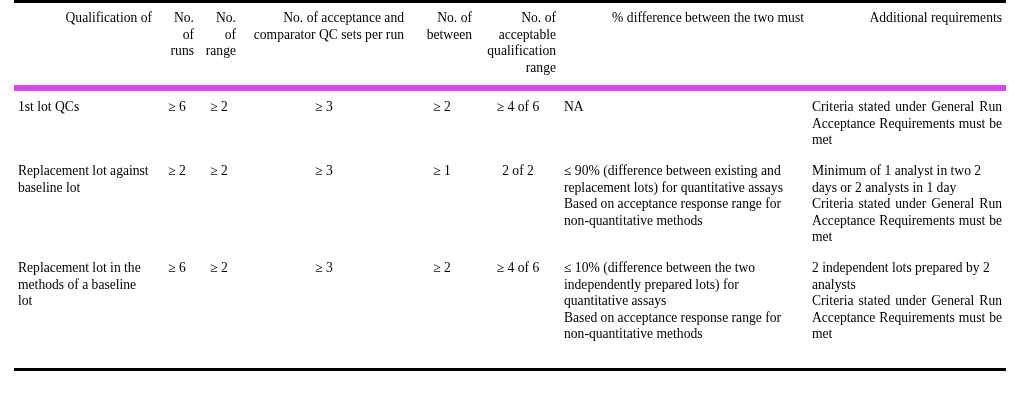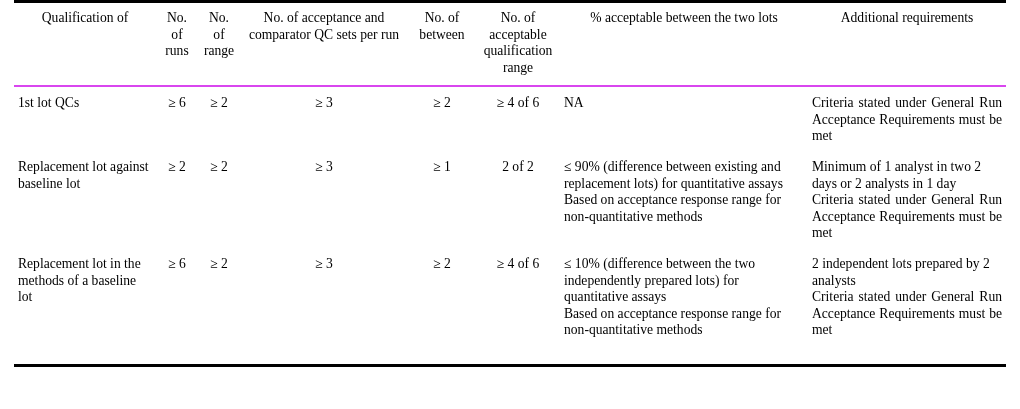--- a/index.html
+++ b/index.html
@@ -25,27 +25,27 @@
     width: 992px;
     border-collapse: collapse;
     table-layout: fixed;
     font-size: 13.6px;
     line-height: 1.22;
   }
   .rule-top {
     border-top: 3px solid #000;
   }
   .rule-mid td {
-    border-top: 2px solid #d946ef;
+    border-top: 6px solid #d946ef;
   }
   .rule-bottom {
     border-bottom: 3px solid #000;
   }
   thead th {
-    text-align: center;
+    text-align: right;
     font-weight: normal;
     vertical-align: top;
     padding: 7px 4px 9px 4px;
   }
   tbody td {
     vertical-align: top;
     padding: 8px 4px 6px 4px;
   }
   .c-center {
     text-align: center;
@@ -86,21 +86,21 @@
         <col class="col8">
     </colgroup>
     <thead>
       <tr class="rule-top">
         <th>Qualification of</th>
         <th>No. of runs</th>
         <th>No. of range</th>
         <th>No. of acceptance and comparator QC sets per run</th>
         <th>No. of between</th>
         <th>No. of acceptable qualification range</th>
-        <th>% acceptable between the two lots</th>
+        <th>% difference between the two must</th>
         <th>Additional requirements</th>
       </tr>
     </thead>
     <tbody>
       <tr class="rule-mid">
         <td>1st lot QCs</td>
         <td class="c-center">≥ 6</td>
         <td class="c-center">≥ 2</td>
         <td class="c-center">≥ 3</td>
         <td class="c-center">≥ 2</td>

